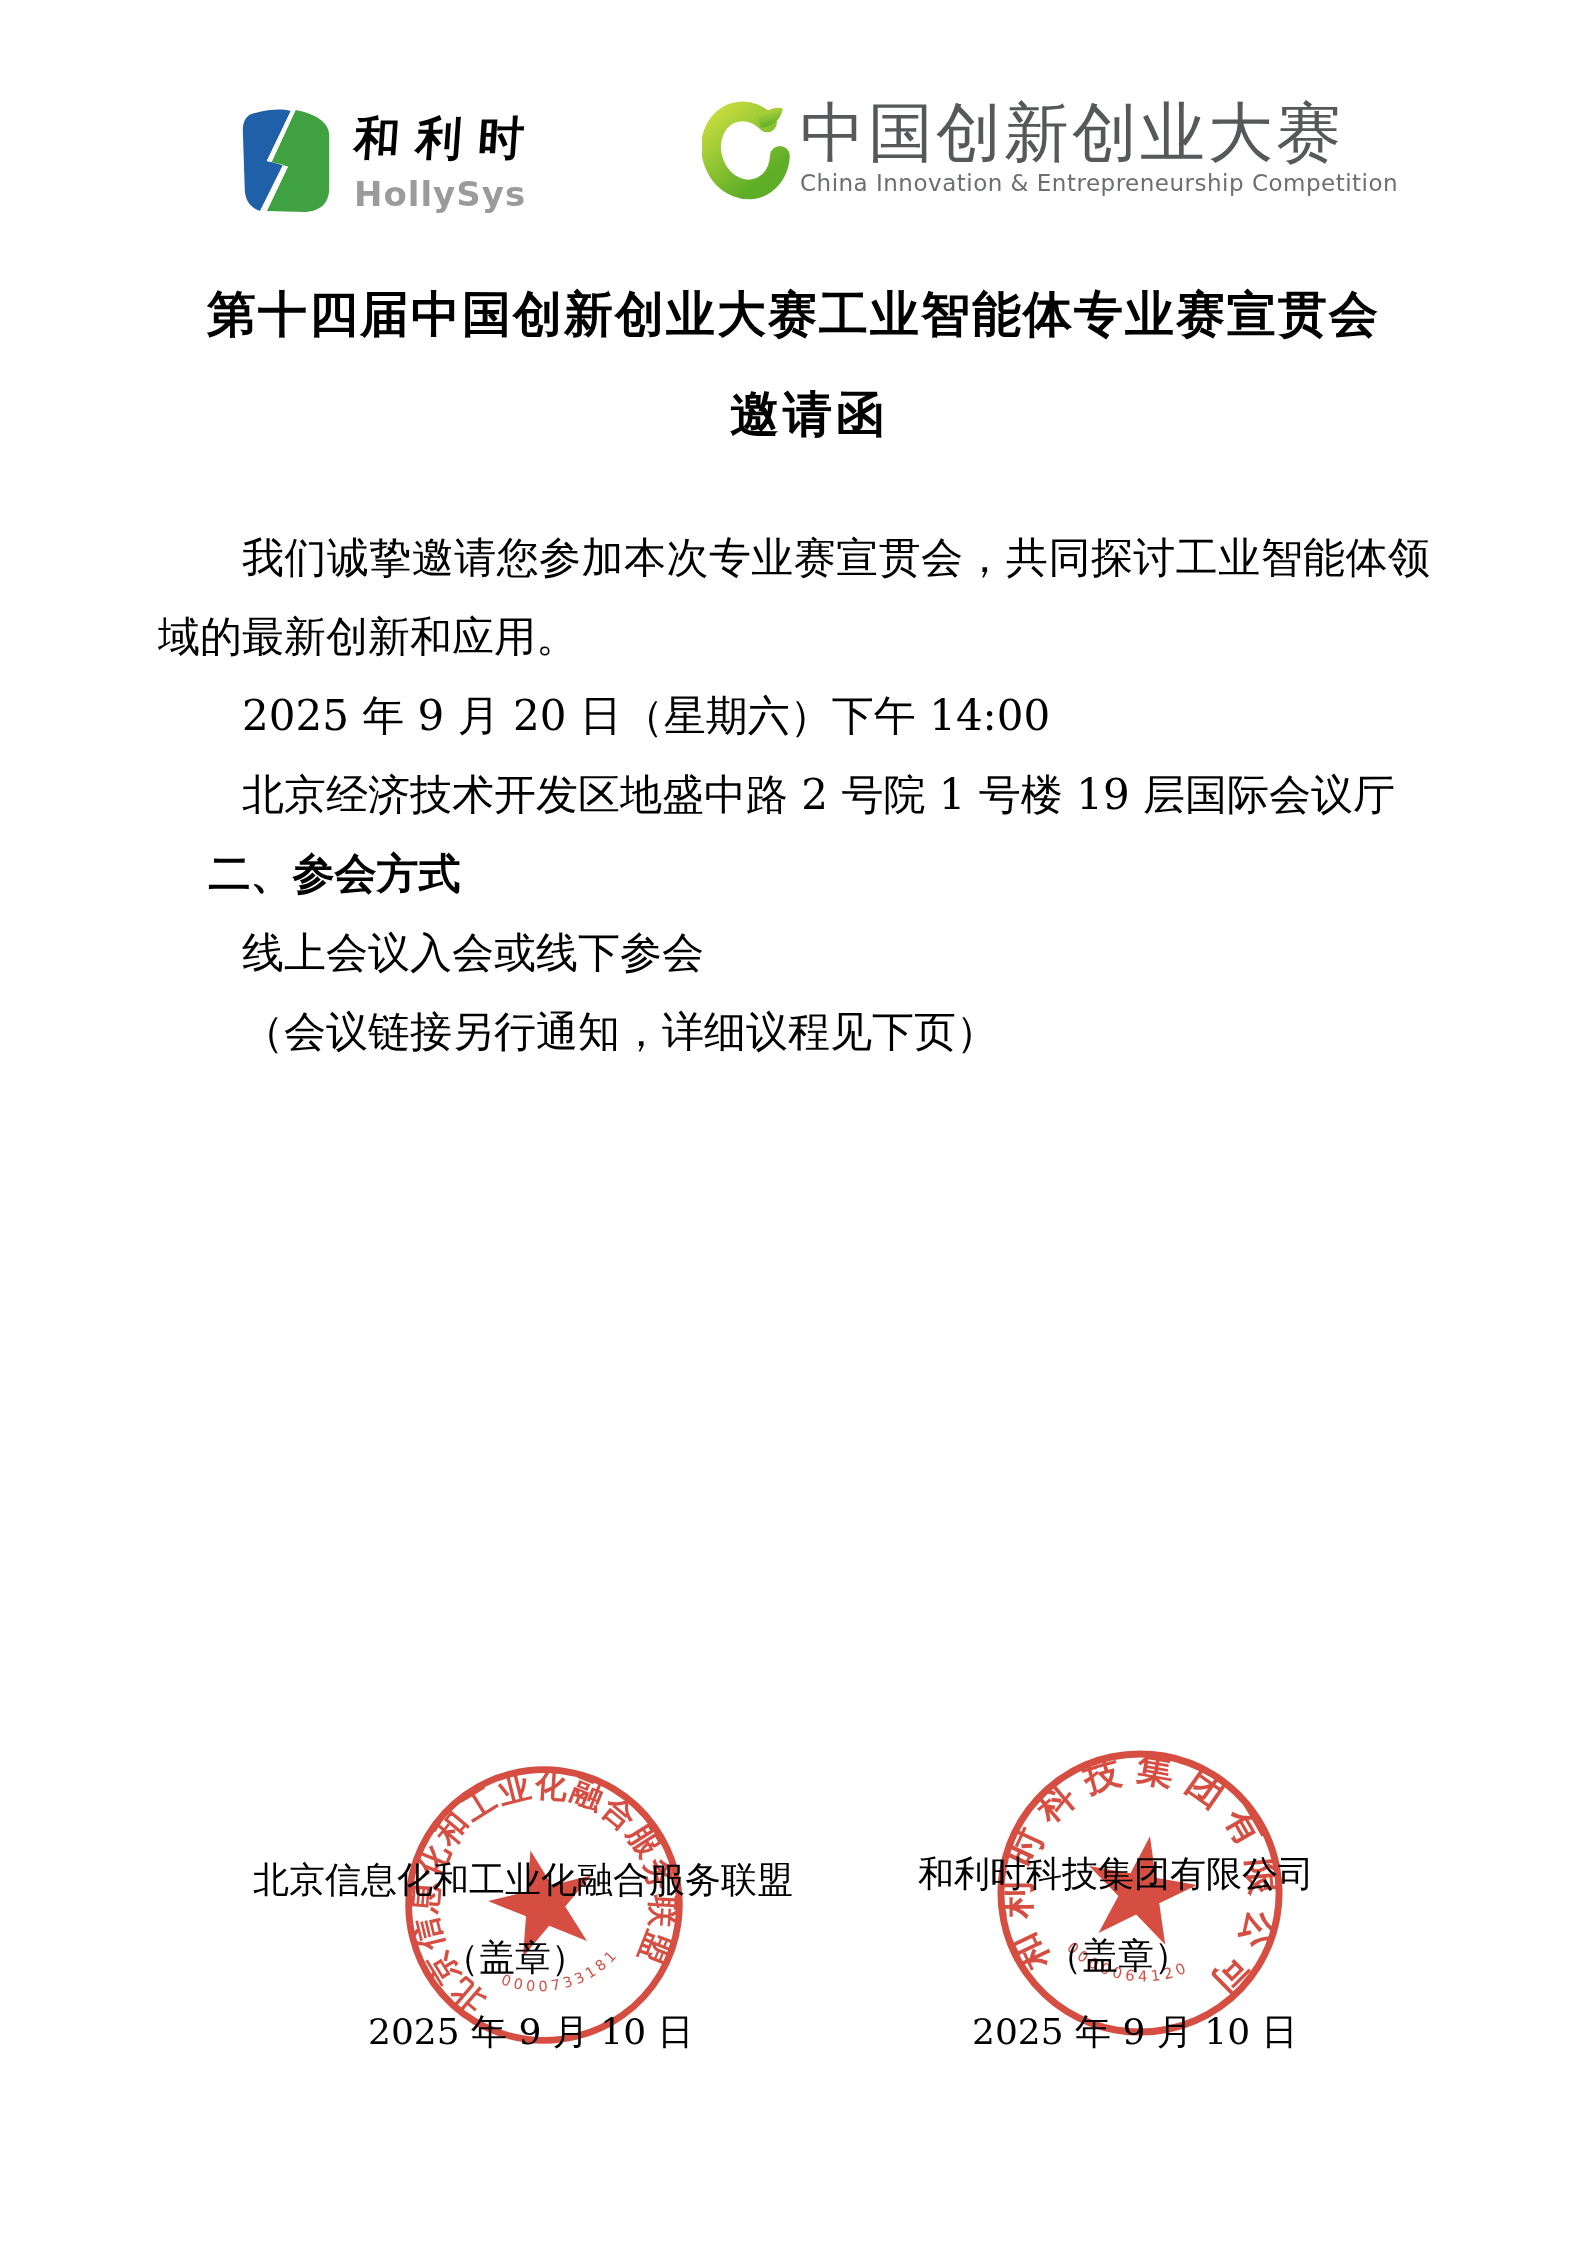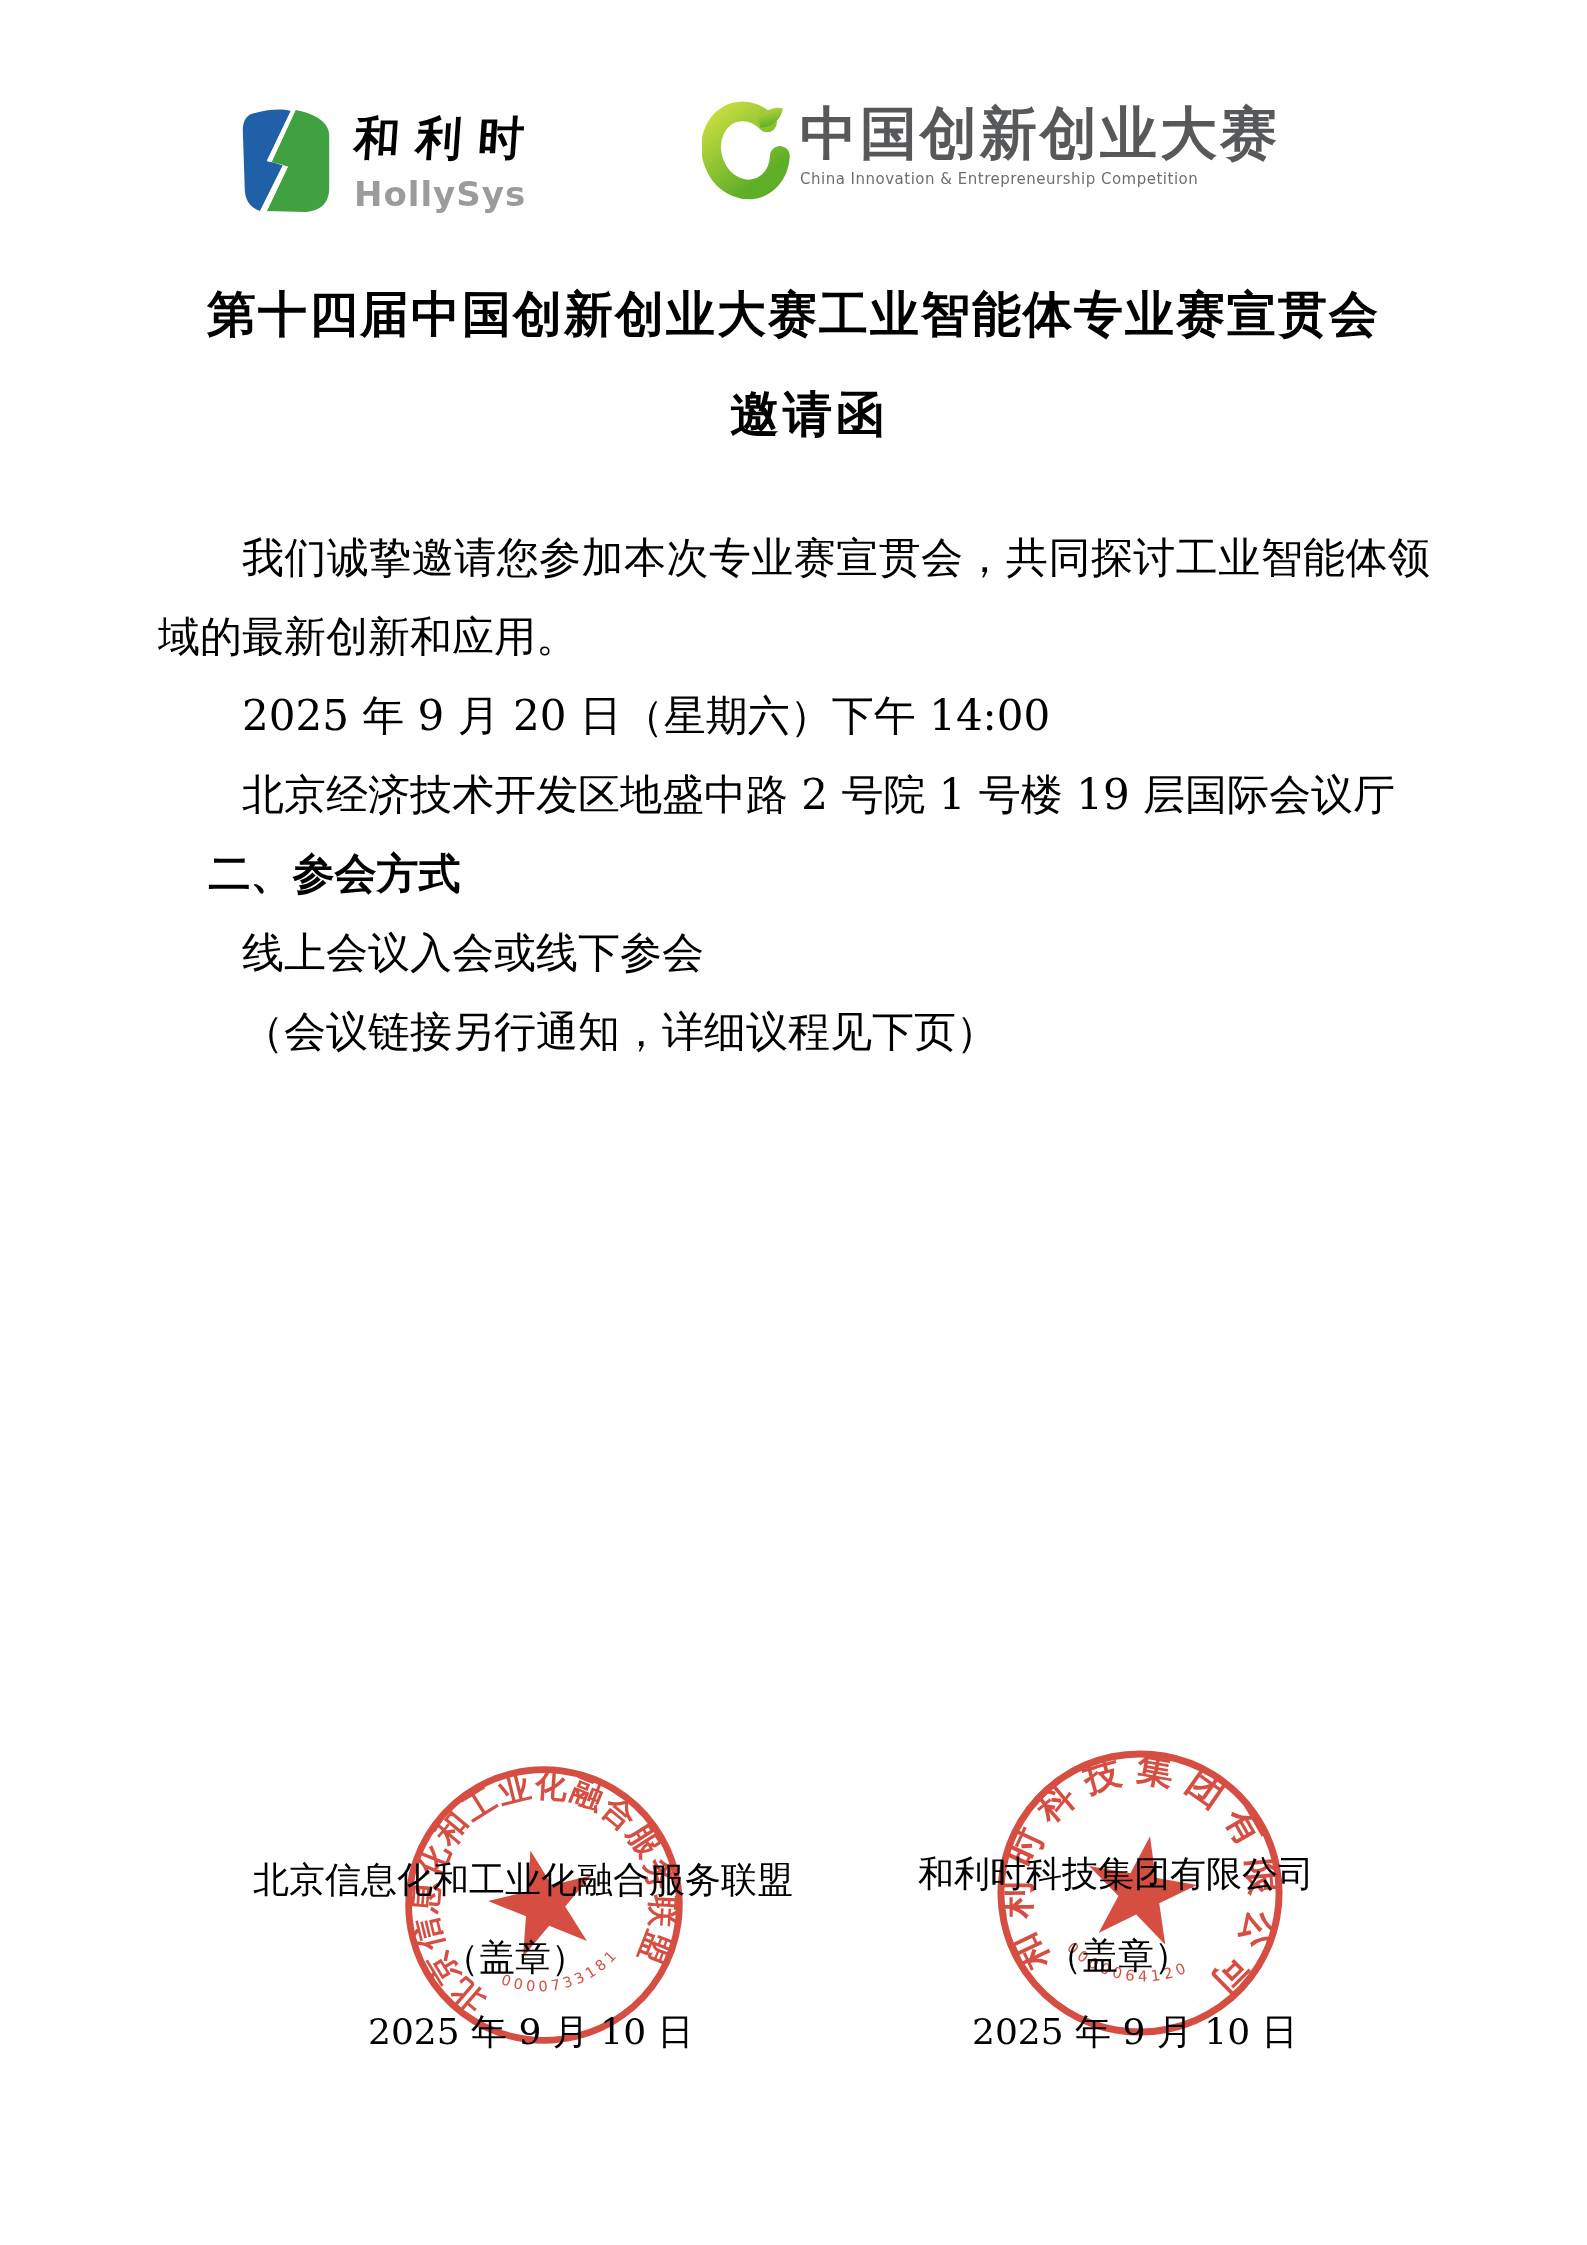--- a/index.html
+++ b/index.html
@@ -10,23 +10,23 @@
   }
 
   
   .logo-holly { position:absolute; left:238px; top:106px; display:flex; align-items:center; gap:20px; }
   .holly-txt { display:flex; flex-direction:column; justify-content:center; }
   .holly-cn { font-size:46px; font-weight:bold; letter-spacing:16px; font-family:"DejaVu Serif",serif; transform:skewX(-4deg); }
   .holly-en { font-size:34px; font-weight:bold; color:#9b9b9b; letter-spacing:1px; font-family:"DejaVu Sans","Liberation Sans",sans-serif; margin-top:4px; }
 
   .logo-ciec { position:absolute; left:702px; top:98px; display:flex; align-items:flex-start; gap:4px; }
   .ciec-txt { display:flex; flex-direction:column; }
-  .ciec-cn { font-size:57px; font-weight:bold; color:#57585a; letter-spacing:3px; line-height:70px;
+  .ciec-cn { font-size:65px; font-weight:normal; color:#57585a; letter-spacing:3px; line-height:70px;
              font-family:"DejaVu Sans","Liberation Sans",sans-serif; }
-  .ciec-en { font-size:15px; color:#6d6e71; letter-spacing:0.5px; margin-top:2px;
+  .ciec-en { font-size:23px; color:#6d6e71; letter-spacing:0.5px; margin-top:2px;
              font-family:"DejaVu Sans","Liberation Sans",sans-serif; }
 
   
   .doc-title  { position:absolute; top:282px; left:0; width:100%; text-align:center;
                 font-size:49px; font-weight:bold; letter-spacing:2px; }
   .doc-title2 { position:absolute; top:382px; left:16px; width:100%; text-align:center;
                 font-size:49px; font-weight:bold; letter-spacing:4px; }
 
   
   .body-block { position:absolute; left:158px; top:518px; width:1272px;

